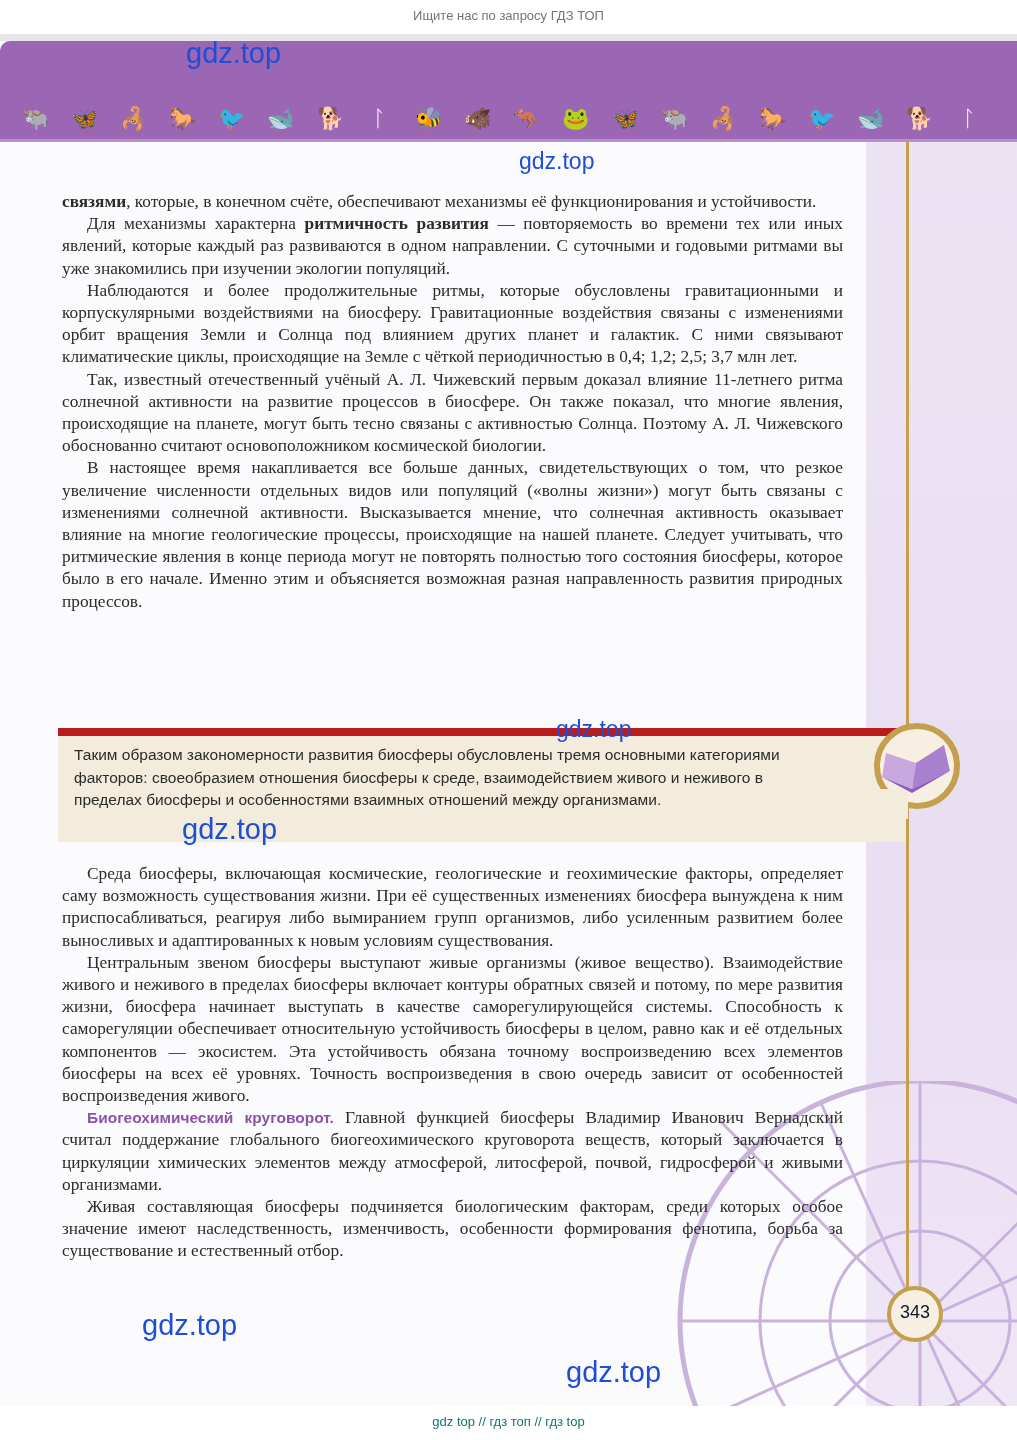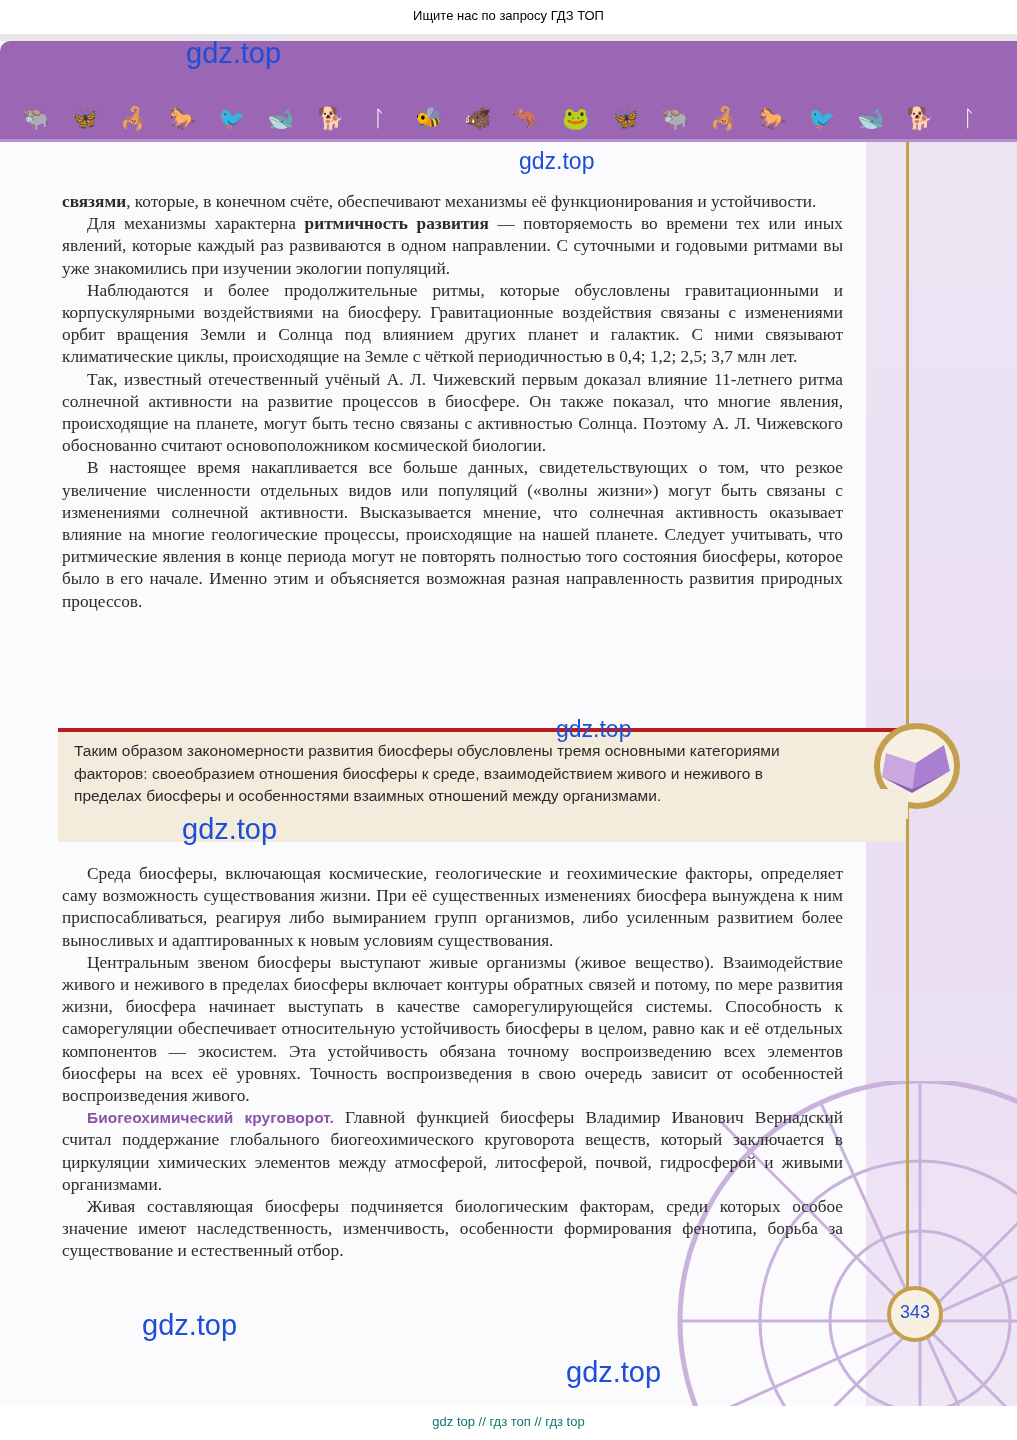--- a/index.html
+++ b/index.html
@@ -2,21 +2,21 @@
 <html><head>
 <meta charset="utf-8">
 <style>
   * { box-sizing: border-box; margin: 0; padding: 0; }
   html, body { width: 1017px; height: 1440px; background: #ffffff; overflow: hidden; }
   body { position: relative; font-family: "Liberation Serif", serif; color: #2a2a2a; }
 
   .top-banner {
     position: absolute; left: 0; top: 0; width: 1017px; height: 34px;
     text-align: center; font-family: "Liberation Sans", sans-serif;
-    font-size: 13px; color: #000000; line-height: 32px;
+    font-size: 13px; color: #737373; line-height: 32px;
   }
   .top-gap { position: absolute; left: 0; top: 34px; width: 1017px; height: 7px; background: #e8e6e8; }
 
   .page {
     position: absolute; left: 0; top: 41px; width: 1017px; height: 1365px;
     background: #fbfafc; overflow: hidden;
   }
   .header-band {
     position: absolute; left: 0; top: 0; width: 1017px; height: 101px;
     background: #9b66b3; border-top-left-radius: 10px;
@@ -44,36 +44,36 @@
     position: absolute; left: 62px; width: 781px;
     font-size: 17.3px; line-height: 22.2px; text-align: justify; color: #2b2b2b;
   }
   .body-text p { text-indent: 25px; }
   .body-text p.noindent { text-indent: 0; }
   .body-text b { font-weight: bold; }
   .sect-head { color: #8a55a8; font-family: "Liberation Sans", sans-serif; font-weight: bold; font-size: 15.5px; }
 
   .summary-box {
     position: absolute; left: 58px; top: 687px; width: 848px; height: 114px;
-    background: #f3ecdd; border-top: 4px solid #b91c1c;
+    background: #f3ecdd; border-top: 8px solid #b91c1c;
   }
   .summary-text {
     position: absolute; left: 16px; top: 8px; width: 760px;
     font-family: "Liberation Sans", sans-serif; font-size: 15.5px; line-height: 22.5px; color: #2b2b2b;
   }
   .book-badge {
     position: absolute; left: 872px; top: 678px; width: 90px; height: 100px;
   }
 
   .page-num {
     position: absolute; left: 884px; top: 1250px; width: 62px; height: 62px;
   }
   .page-num-label {
     position: absolute; left: 884px; top: 1262px; width: 62px; text-align: center;
-    font-family: "Liberation Sans", sans-serif; font-size: 18px; color: #1d4ed8; line-height: 26px;
+    font-family: "Liberation Sans", sans-serif; font-size: 18px; color: #0f172a; line-height: 26px;
   }
 
   .watermark {
     position: absolute; font-family: "Liberation Sans", sans-serif; color: #1d4ed8;
     font-size: 29px; line-height: 32px; white-space: nowrap;
   }
   .watermark.small { font-size: 23px; }
 
   .footer {
     position: absolute; left: 0; top: 1406px; width: 1017px; height: 34px; background: #fff;

